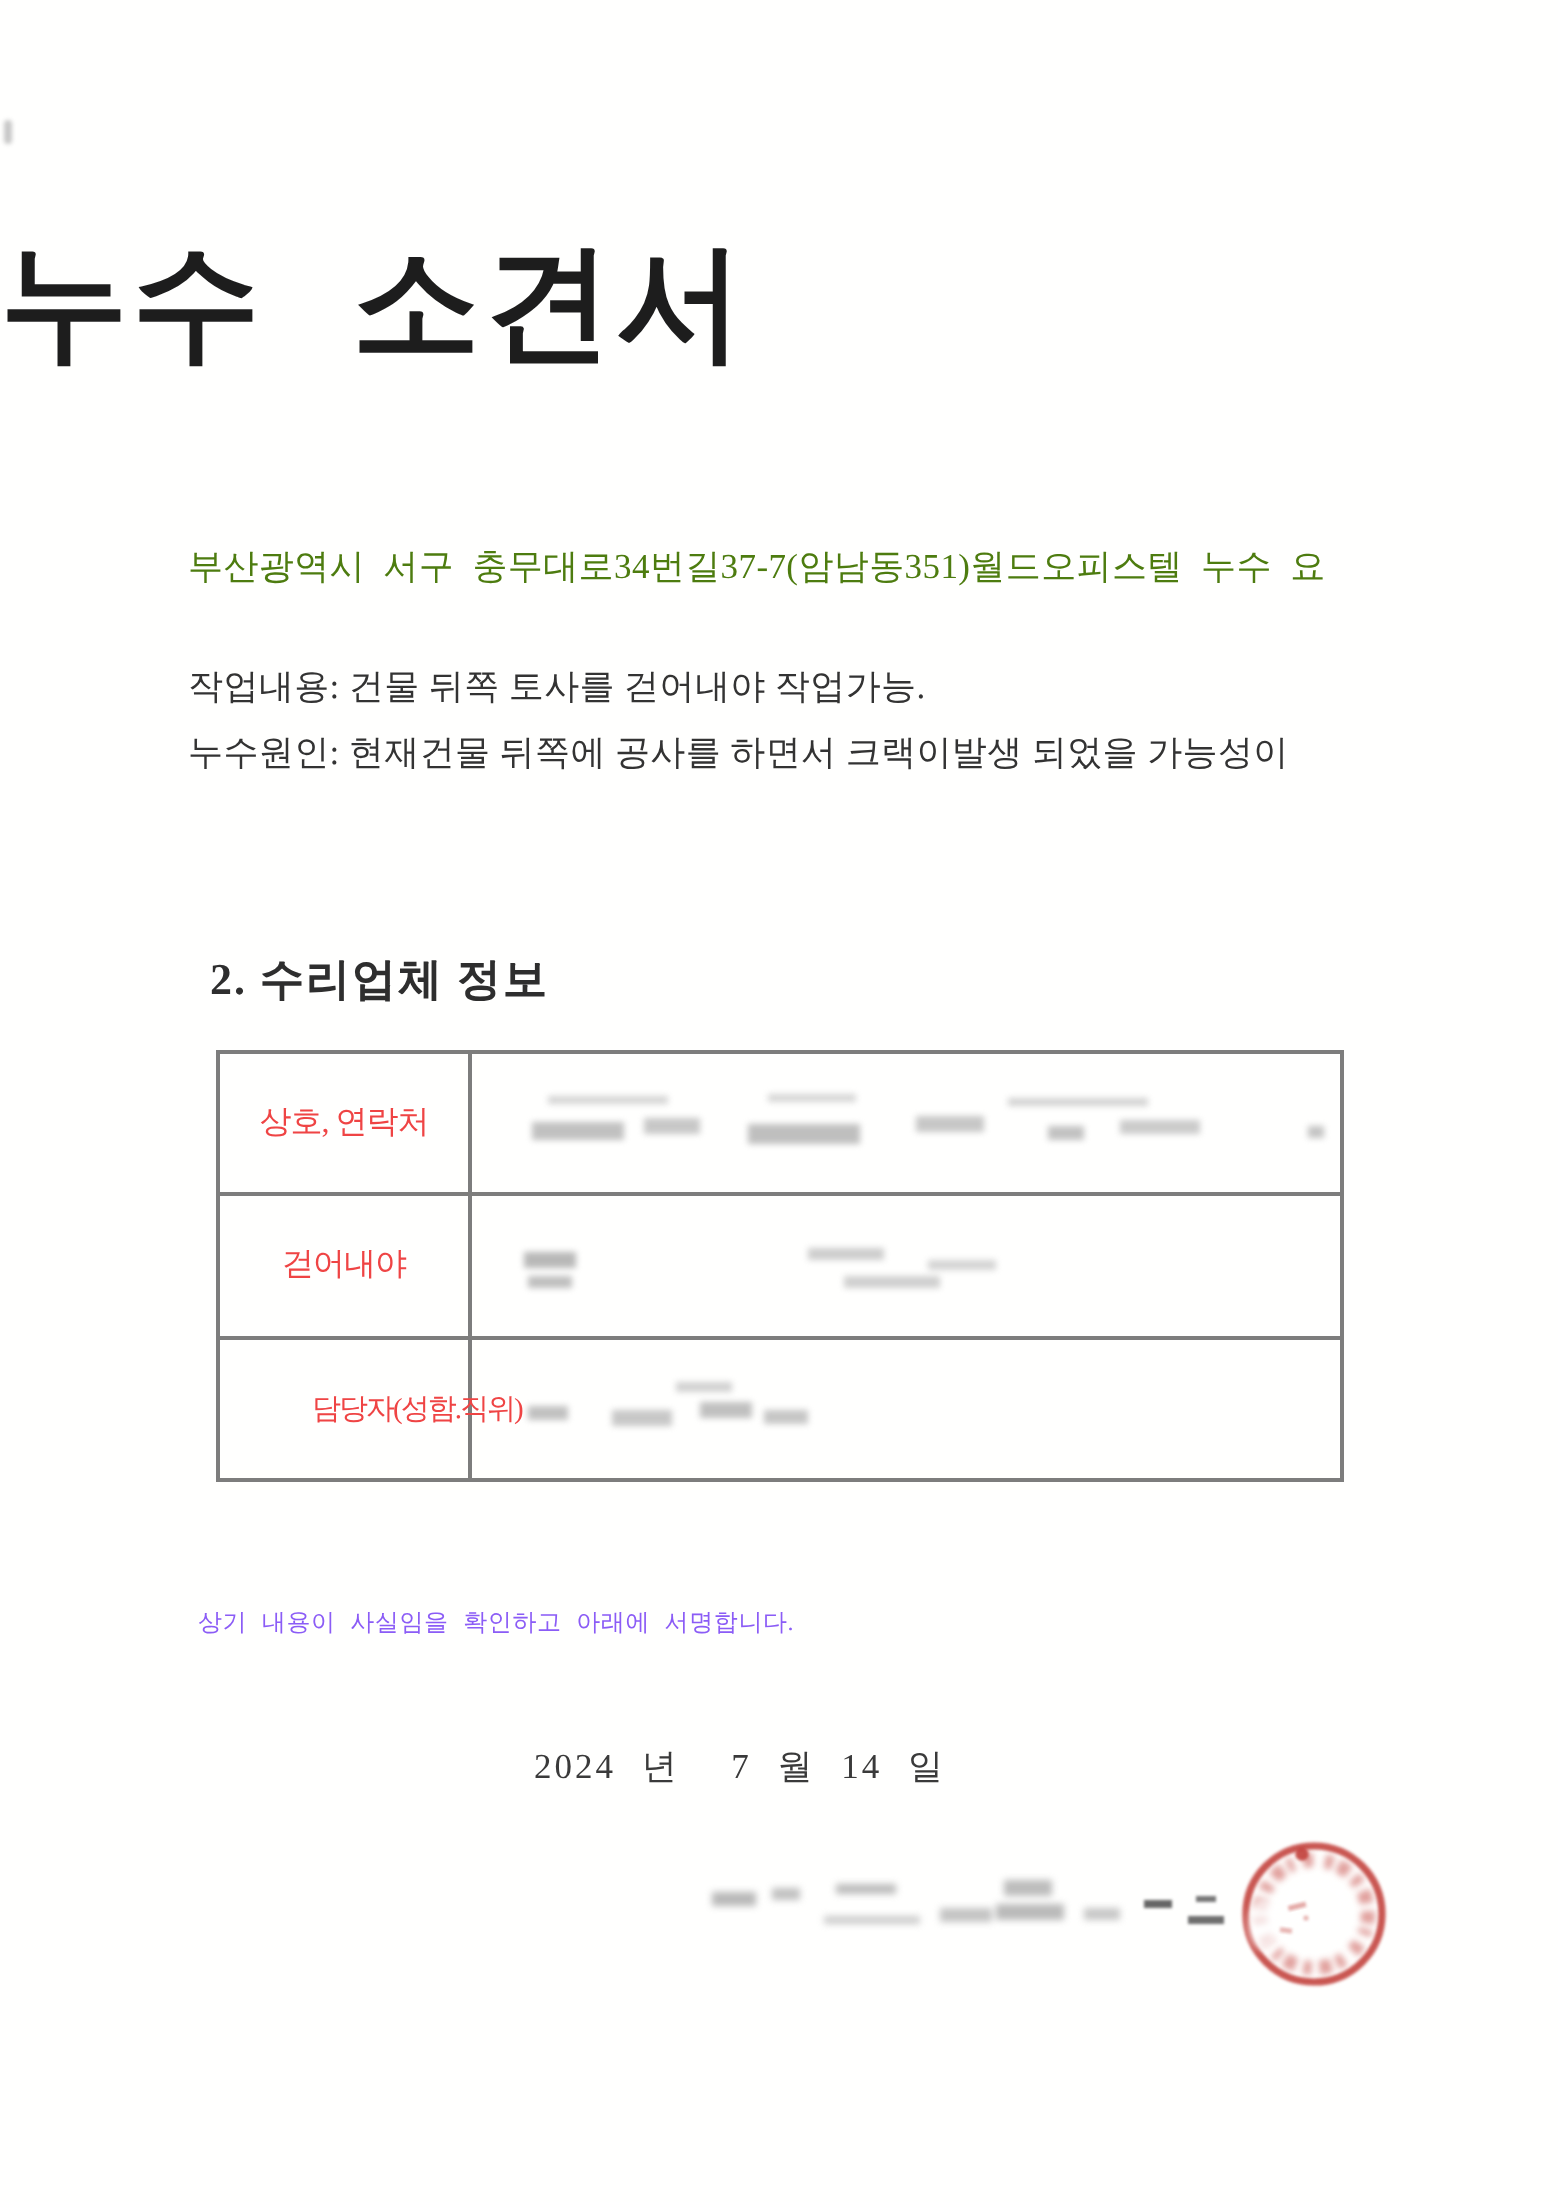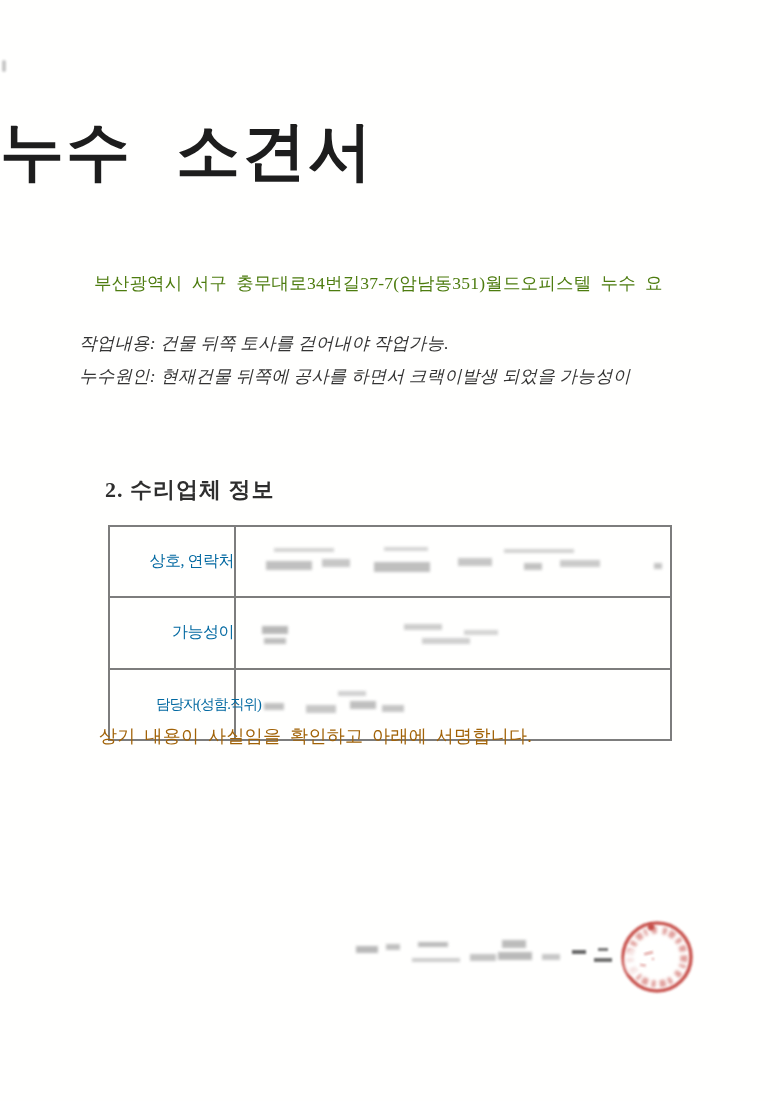--- a/index.html
+++ b/index.html
@@ -22,43 +22,42 @@
     letter-spacing:2px;word-spacing:26px;
     white-space:pre;
   }
   .intro{
     position:absolute;top:232px;left:94px;width:600px;
     font-size:17.5px;line-height:30px;color:#4d7c0f;
     letter-spacing:.2px;
     margin-top:36px;
   }
   .work{
-    position:absolute;top:327px;left:79px;width:610px;
+    position:absolute;top:327px;left:94px;width:610px;
     font-size:17.5px;line-height:33px;color:#333333;
     letter-spacing:.2px;
-    font-style:italic;
   }
   .line{white-space:pre;}
   .section-heading{
     position:absolute;top:475px;left:105px;
     font-size:22px;font-weight:bold;color:#2e2e2e;
     letter-spacing:1px;white-space:pre;
   }
   table.info{
     position:absolute;top:525px;left:108px;
     width:564px;height:216px;
     border-collapse:collapse;table-layout:fixed;
   }
   table.info td{
     border:2px solid #7d7d7d;
     height:54px;padding:0;
   }
   td.lbl{
-    width:124px;text-align:right;vertical-align:middle;
-    font-size:16px;color:#0369a1;letter-spacing:-.5px;
+    width:124px;text-align:center;vertical-align:middle;
+    font-size:16px;color:#ef4444;letter-spacing:-.5px;
     white-space:nowrap;
     margin-left:31px;
   }
   td.lbl.tight{font-size:14.5px;letter-spacing:-1px;padding-left:46px;}
   td.val{vertical-align:middle;}
   
   .redact{
     height:34px;margin-left:18px;margin-right:8px;
     filter:blur(1.7px);opacity:.55;
     background-repeat:no-repeat;
@@ -84,22 +83,22 @@
       linear-gradient(#b0b0b0,#b0b0b0);
     background-size:26px 8px,22px 6px,38px 6px,48px 6px,34px 5px;
     background-position:8px 10px,10px 22px,150px 8px,168px 22px,210px 14px;}
   .r4{background-image:
       linear-gradient(#8e8e8e,#8e8e8e),linear-gradient(#9a9a9a,#9a9a9a),
       linear-gradient(#8c8c8c,#8c8c8c),linear-gradient(#979797,#979797),
       linear-gradient(#ababab,#ababab);
     background-size:20px 7px,30px 8px,26px 8px,22px 7px,28px 5px;
     background-position:10px 16px,52px 18px,96px 14px,128px 18px,84px 4px;}
   .confirmation{
-    position:absolute;top:724px;left:99px;
-    font-size:18px;color:#a16207;
+    position:absolute;top:803px;left:99px;
+    font-size:12px;color:#8b5cf6;
     letter-spacing:.3px;word-spacing:4px;white-space:pre;
   }
   .date-line{
     position:absolute;top:871px;left:0;width:740px;
     text-align:center;font-size:17.5px;color:#3a3a3a;
     letter-spacing:1.5px;word-spacing:7px;white-space:pre;
   }
   .sig-smudge{
     position:absolute;left:352px;top:938px;width:212px;height:30px;
     filter:blur(1.8px);opacity:.6;background-repeat:no-repeat;
@@ -142,36 +141,37 @@
 
   <table class="info">
     <tbody>
       <tr>
         <td class="lbl">상호, 연락처</td>
         <td class="val">
             <div class="redact r1"></div>
           </td>
       </tr>
       <tr>
-        <td class="lbl">가능성이</td>
+        <td class="lbl">걷어내야</td>
         <td class="val">
             <div class="redact r3"></div>
           </td>
       </tr>
       <tr>
         <td class="lbl tight">담당자(성함.직위)</td>
         <td class="val">
             <div class="redact r4"></div>
           </td>
       </tr>
     </tbody>
   </table>
 
   <div class="confirmation">상기 내용이 사실임을 확인하고 아래에 서명합니다.</div>
 
+  <div class="date-line">2024 년  7 월 14 일</div>
 
   <div class="sig-smudge"></div>
   <div class="sig-dark"></div>
 
   <svg class="stamp" viewBox="0 0 78 78" xmlns="http://www.w3.org/2000/svg">
     <defs>
       <filter id="b1" x="-30%" y="-30%" width="160%" height="160%">
           <feGaussianBlur stdDeviation="0.9"></feGaussianBlur>
         </filter>
       <filter id="b2" x="-30%" y="-30%" width="160%" height="160%">

